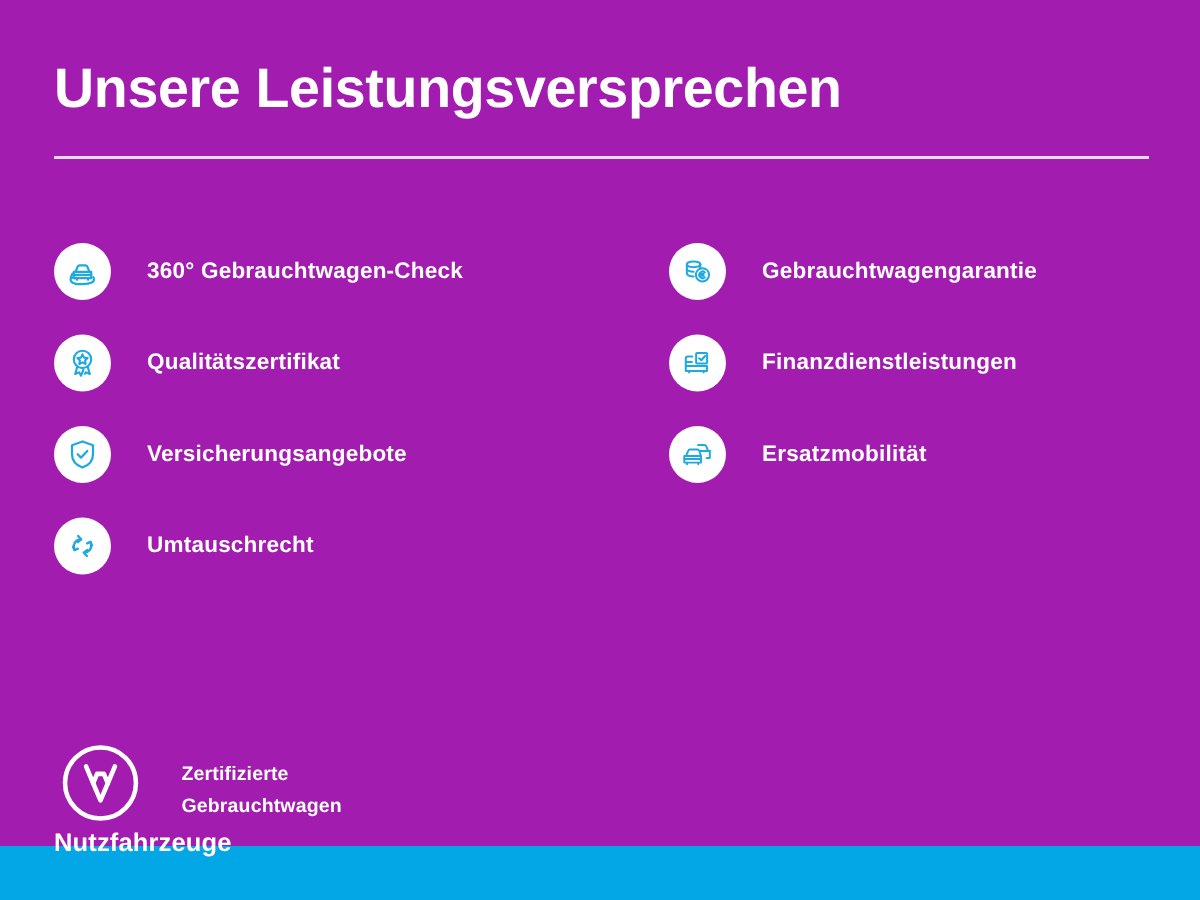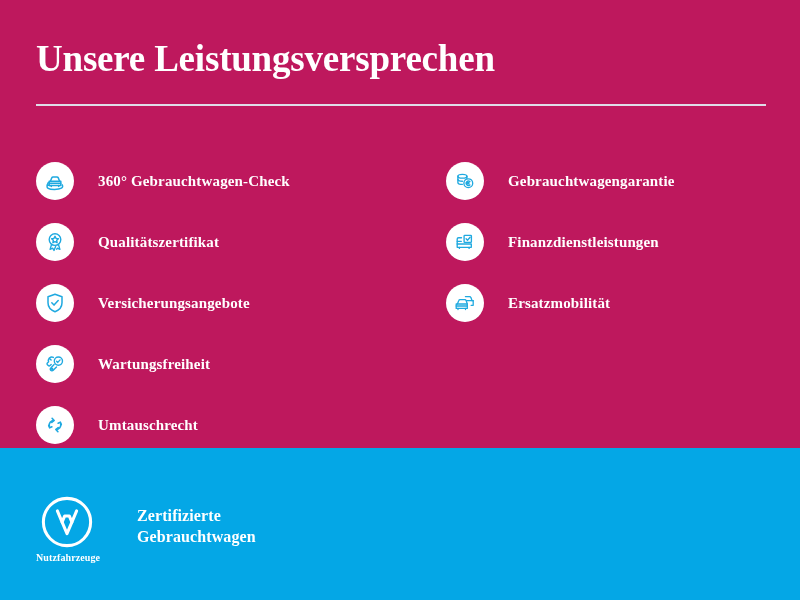--- a/index.html
+++ b/index.html
@@ -11,24 +11,23 @@
     width: 800px;
     height: 600px;
     overflow: hidden;
     background: #04a7e6;
     font-family: "Liberation Sans", sans-serif;
     -webkit-font-smoothing: antialiased;
   }
   .slide {
     position: relative;
     width: 800px;
-    height: 448px;
-    background: #be185d;
+    height: 564px;
+    background: #a21caf;
     box-sizing: border-box;
-    font-family: Liberation Serif, serif;
   }
 
   
   .header {
     position: absolute;
     left: 36px;
     top: 36px;
     width: 730px;
   }
   .page-title {
@@ -112,30 +111,30 @@
   }
   .vw-logo {
     display: block;
     width: 54px;
     height: 54px;
     margin-left: 4px;
   }
   .brand-sub {
     margin-top: 3px;
     color: #ffffff;
-    font-size: 10px;
+    font-size: 17px;
     font-weight: bold;
     letter-spacing: 0.1px;
     white-space: nowrap;
   }
   .brand-claim {
-    margin-left: 19px;
+    margin-left: 3px;
     margin-top: 10px;
     color: #ffffff;
-    font-size: 16px;
+    font-size: 13px;
     font-weight: bold;
     line-height: 21px;
     letter-spacing: 0.1px;
   }
   .brand-claim span { display: block; white-space: nowrap; }
 </style>
 </head>
 <body>
 
 <div class="slide">
@@ -178,33 +177,20 @@
       <div class="promise-item">
         <span class="icon-badge">
           <svg viewBox="0 0 24 24" fill="none" stroke="#1fa9e0" stroke-width="1.5" stroke-linecap="round" stroke-linejoin="round">
             <path d="M12 3.3l7 2.5v6c0 4.2-2.9 7.4-7 8.9-4.1-1.5-7-4.7-7-8.9v-6z"></path>
             <path d="M8.8 11.8l2.2 2.3 4.2-4.5"></path>
           </svg>
         </span>
         <span class="promise-label">Versicherungsangebote</span>
       </div>
 
-      <div class="promise-item">
-        <span class="icon-badge">
-          <svg viewBox="0 0 24 24" fill="none" stroke="#1fa9e0" stroke-width="1.4" stroke-linecap="round" stroke-linejoin="round">
-            <path d="M10.4 5.4a3.5 3.5 0 0 0-4.8 4.4l-1.2 1.2a1.2 1.2 0 0 0 0 1.7l.9.9a1.2 1.2 0 0 0 1.7 0l1.2-1.2"></path>
-            <path d="M6.2 6.2l1.9 1.9"></path>
-            <circle cx="15.4" cy="9.1" r="4.1"></circle>
-            <path d="M13.6 9.2l1.2 1.2 2.3-2.5"></path>
-            <path d="M11.1 12.6l-3.3 3.3a1.7 1.7 0 1 0 2.4 2.4l3.3-3.3"></path>
-            <circle cx="8.9" cy="17.2" r="0.9"></circle>
-          </svg>
-        </span>
-        <span class="promise-label">Wartungsfreiheit</span>
-      </div>
 
       <div class="promise-item">
         <span class="icon-badge">
           <svg viewBox="0 0 24 24" fill="none" stroke="#1fa9e0" stroke-width="1.6" stroke-linecap="round" stroke-linejoin="round">
             <path d="M10.8 7.6a4.6 4.6 0 0 0-4.5 5.6"></path>
             <path d="M9.1 5.3l2 2.2-2.3 1.9"></path>
             <path d="M13.2 16.4a4.6 4.6 0 0 0 4.5-5.6"></path>
             <path d="M14.9 18.7l-2-2.2 2.3-1.9"></path>
             <path d="M18.3 11.6l-.9-2.4-2.3 1"></path>
             <path d="M5.7 12.4l.9 2.4 2.3-1"></path>

